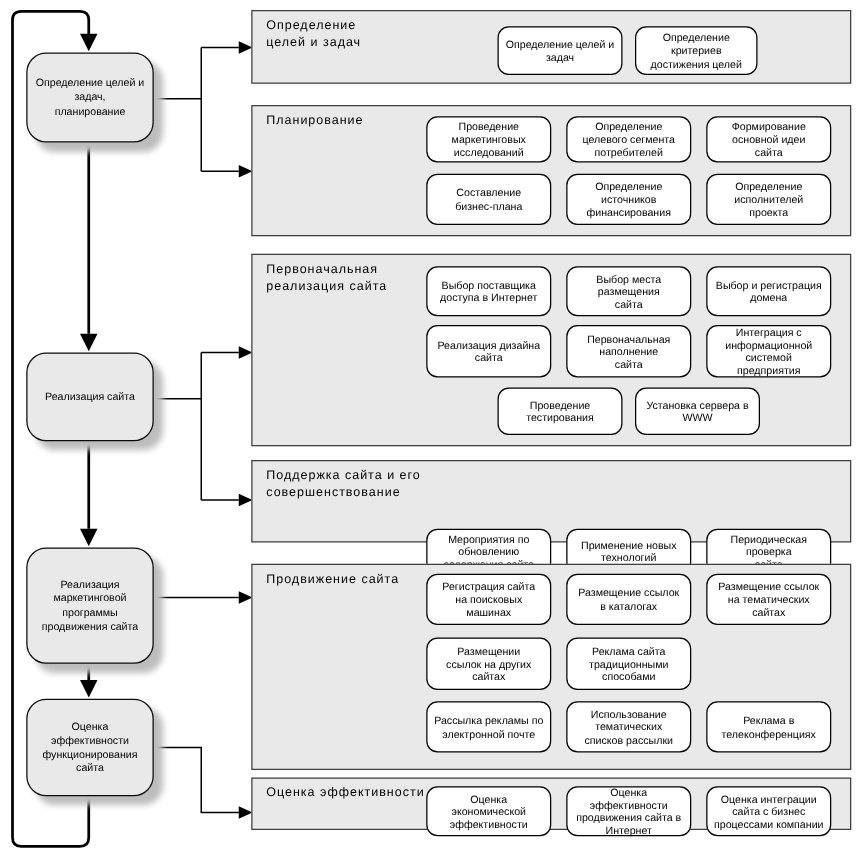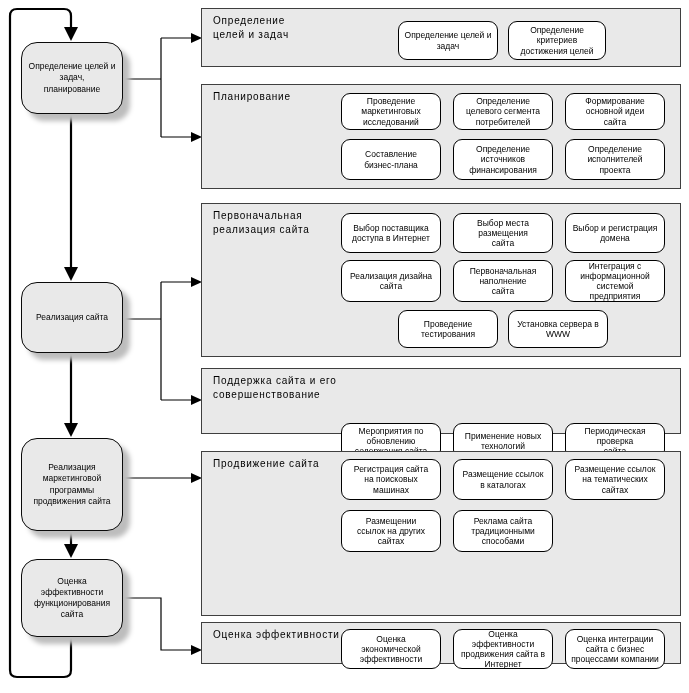--- a/index.html
+++ b/index.html
@@ -188,20 +188,29 @@
 на тематических
 сайтах</div>
     </div>
     <div class="row" style="top:58px;height:42px;">
       <div class="task">Размещении
 ссылок на других
 сайтах</div>
       <div class="task">Реклама сайта
 традиционными
 способами</div>
+    </div>
+    <div class="row" style="top:109px;height:41px;">
+      <div class="task">Рассылка рекламы по
+электронной почте</div>
+      <div class="task">Использование
+тематических
+списков рассылки</div>
+      <div class="task">Реклама в
+телеконференциях</div>
     </div>
   </div>
 
   <div class="panel" style="top:622px;height:42px;">
     <div class="panel-title">Оценка эффективности</div>
     <div class="row" style="top:6px;height:40px;">
       <div class="task">Оценка
 экономической
 эффективности</div>
       <div class="task">Оценка

